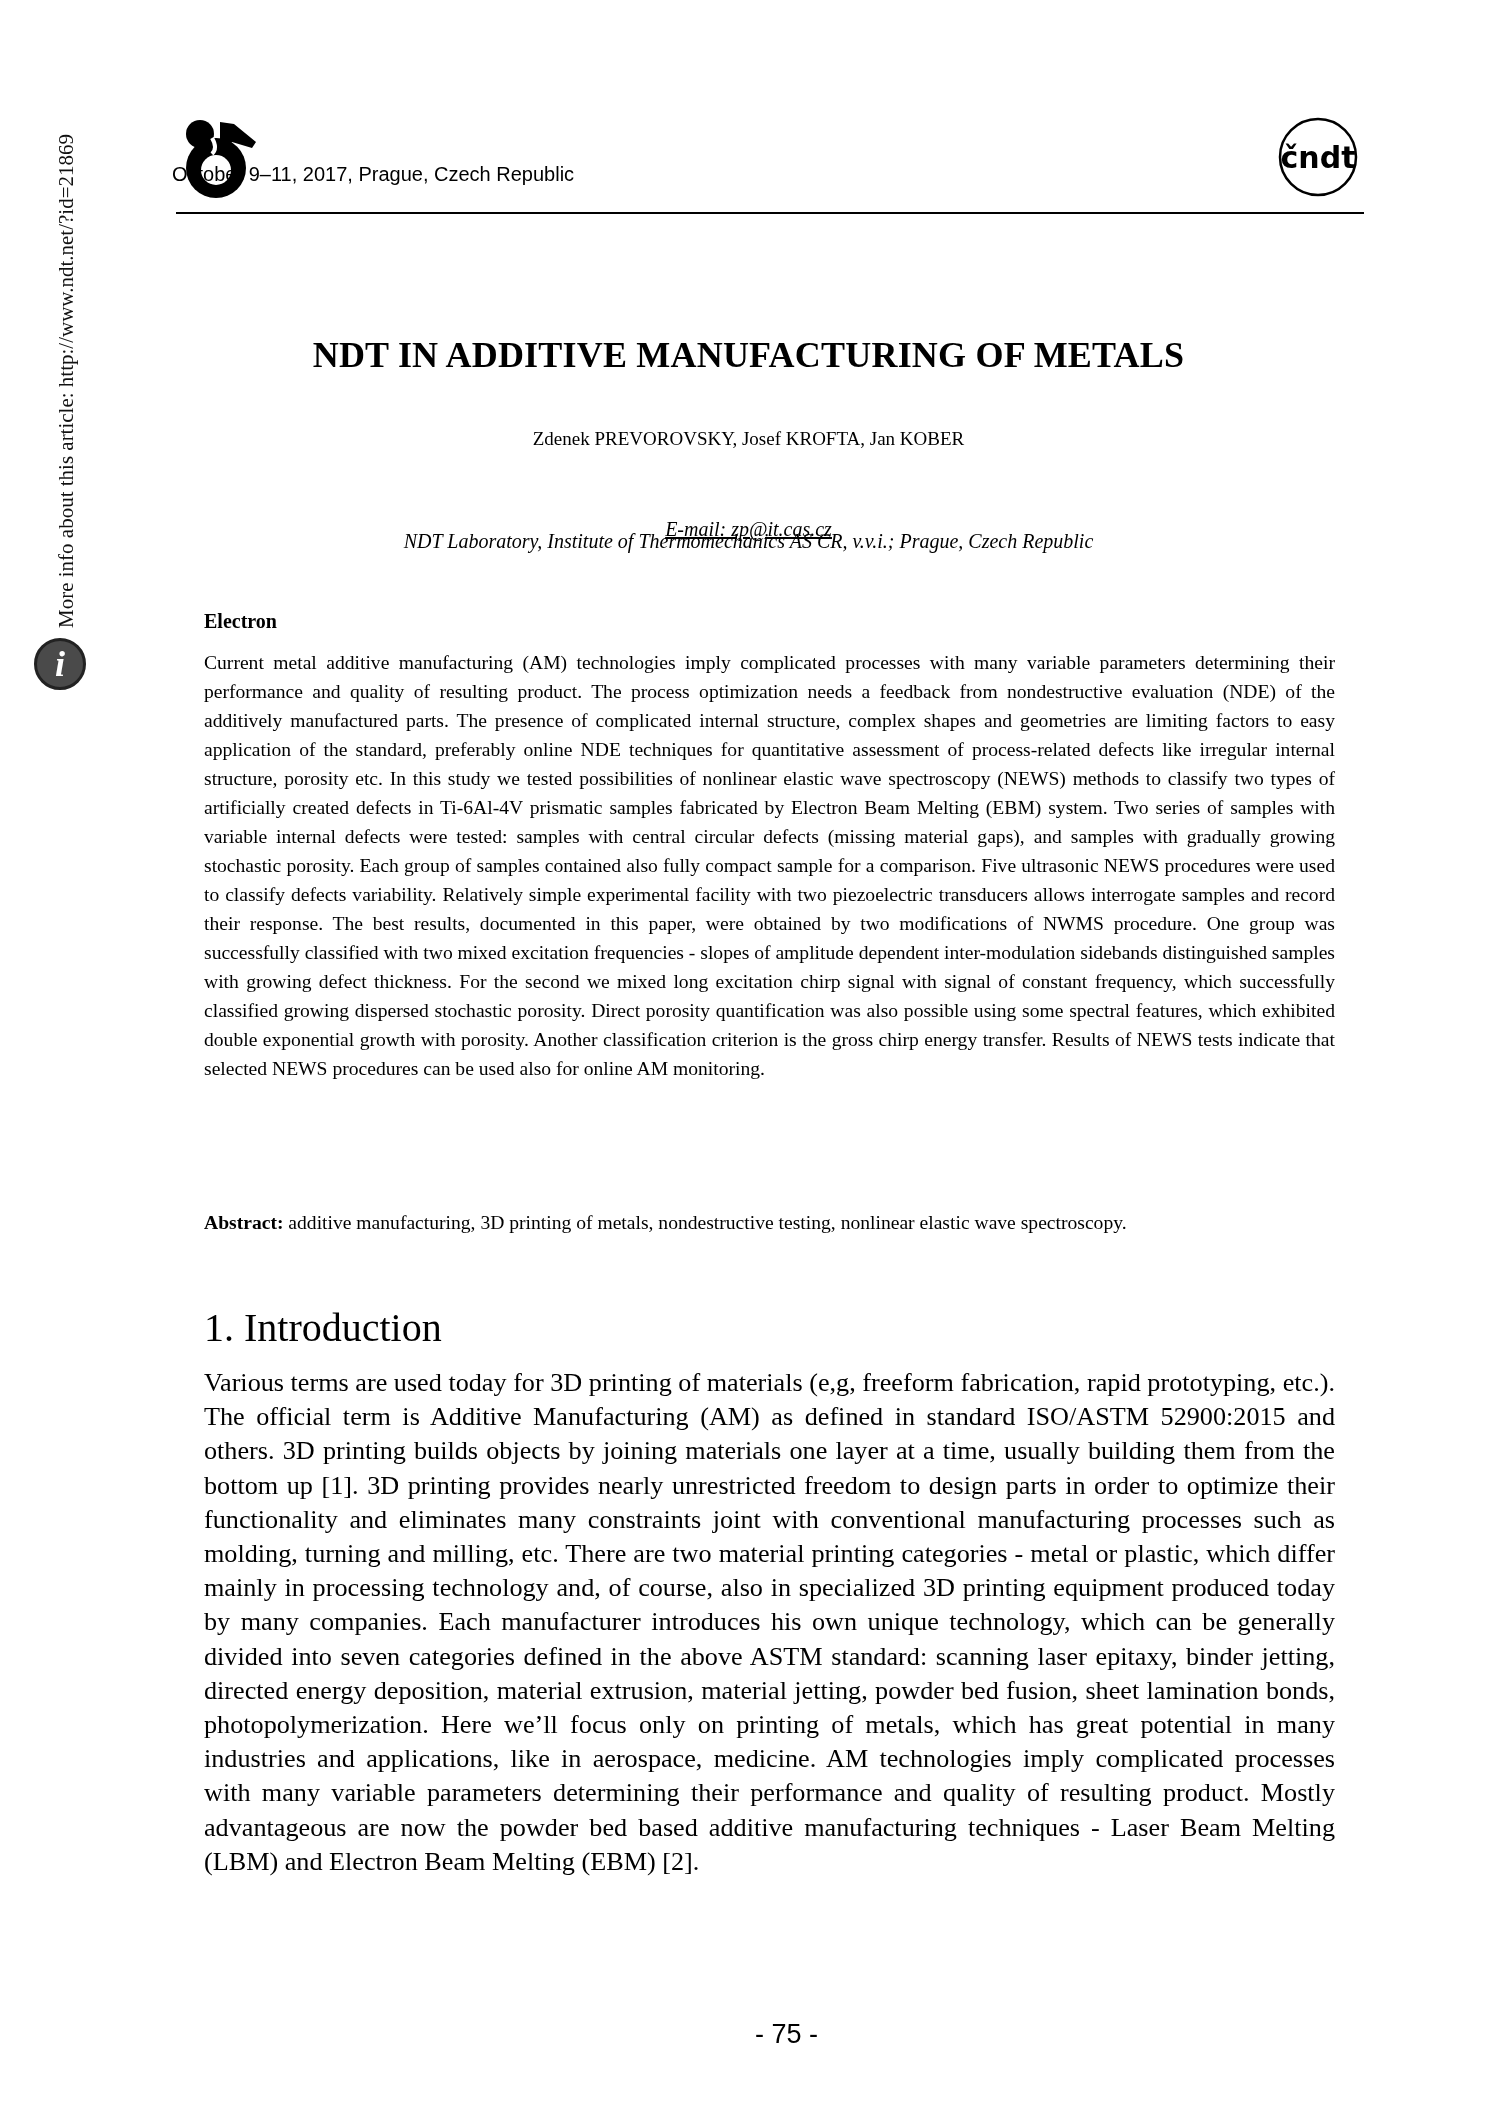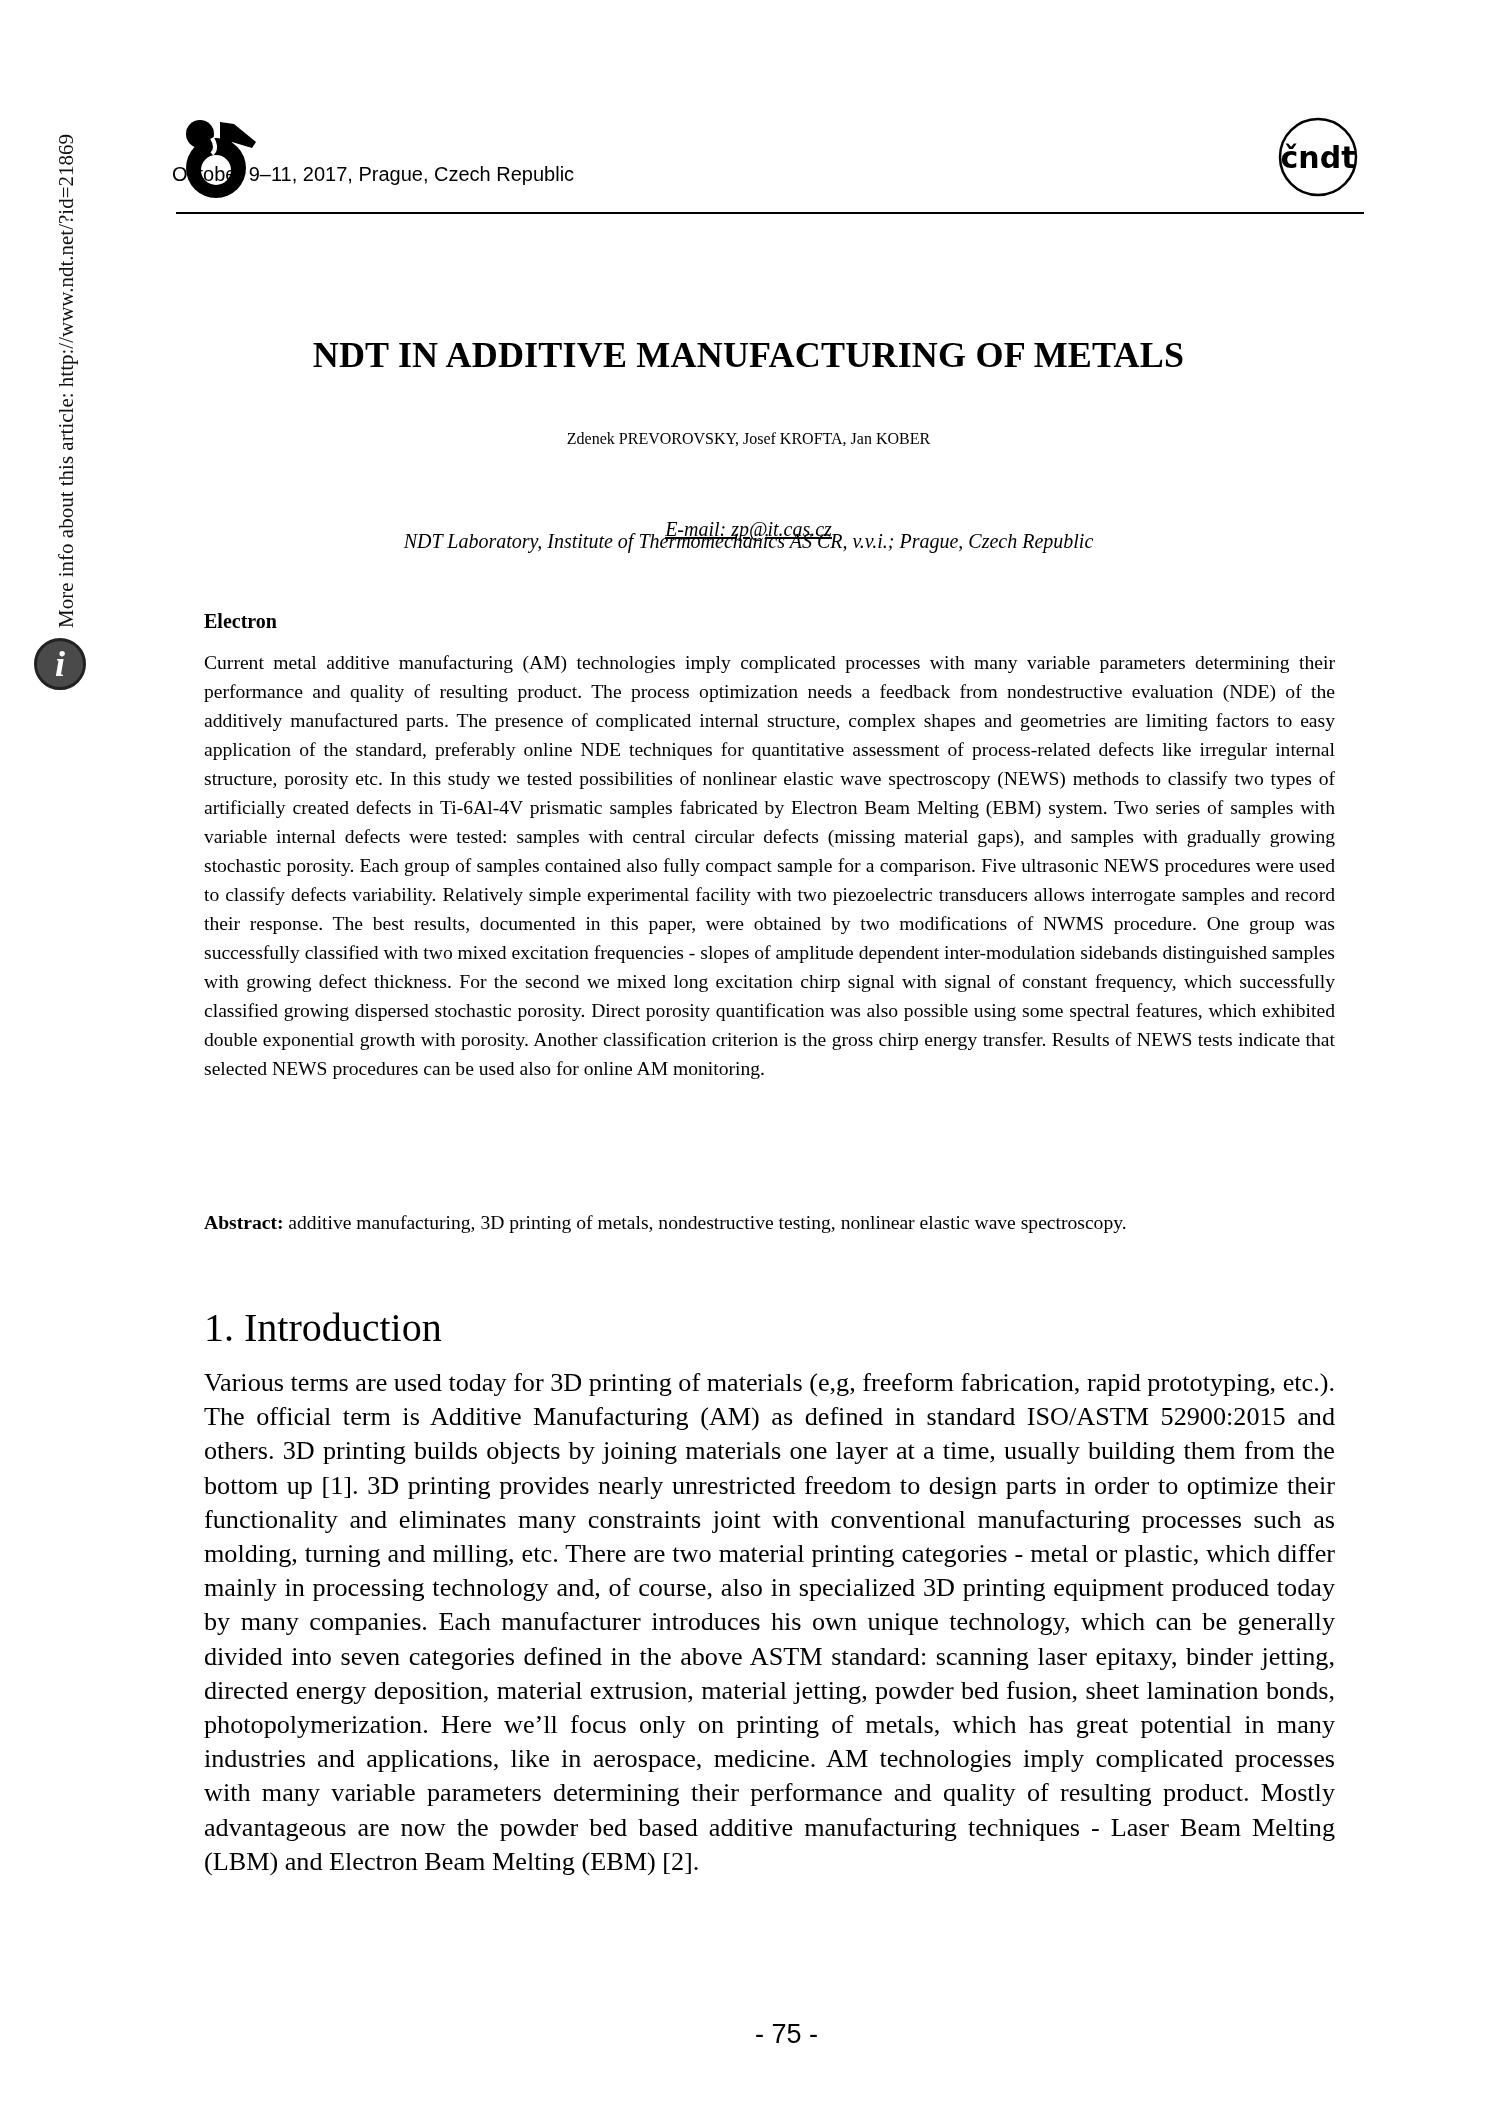--- a/index.html
+++ b/index.html
@@ -12,21 +12,21 @@
 
   .header { position: absolute; left: 172px; top: 112px; width: 1190px; height: 100px; }
   .header .logo-left { position: absolute; left: 0; top: 0; width: 88px; height: 90px; }
   .header .logo-right { position: absolute; right: 0; top: 2px; width: 88px; height: 86px; }
   .header .conf-title { position: absolute; left: 0; right: 0; top: 20px; text-align: center; font-family: "Liberation Sans", sans-serif; font-weight: bold; font-size: 22px; line-height: 26px; }
   .header .conf-title sup { font-size: 13px; }
   .header .conf-date { position: absolute; left: 0; right: 0; top: 50px; text-align: left; font-family: "Liberation Sans", sans-serif; font-size: 20px; line-height: 24px; }
   .header-rule { position: absolute; left: 176px; top: 212px; width: 1188px; height: 2px; background: #000; }
 
   .title { position: absolute; left: 0; width: 1497px; top: 334px; text-align: center; font-weight: bold; font-size: 36px; line-height: 42px; letter-spacing: 0.2px; }
-  .authors { position: absolute; left: 0; width: 1497px; top: 424px; text-align: center; font-size: 16px; line-height: 30px; }
+  .authors { position: absolute; left: 0; width: 1497px; top: 424px; text-align: center; font-size: 19px; line-height: 30px; }
   .affiliation { position: absolute; left: 0; width: 1497px; top: 488px; text-align: center; font-style: italic; font-size: 20px; line-height: 26px; margin-top: 40px; }
   .email { position: absolute; left: 0; width: 1497px; top: 516px; text-align: center; font-style: italic; font-size: 20px; line-height: 26px; text-decoration: underline; }
   .email a { color: #000; text-decoration: underline; }
 
   .content { position: absolute; left: 204px; width: 1131px; }
   .abstract-heading { top: 608px; font-weight: bold; font-size: 20px; line-height: 26px; }
   .abstract-body { top: 648px; font-size: 19.6px; line-height: 29px; text-align: justify; }
   .keywords { top: 1208px; font-size: 19.6px; line-height: 29px; text-align: justify; }
   .keywords b { font-weight: bold; }
   .section-heading { top: 1310px; font-weight: normal; font-size: 40px; line-height: 36px; }

